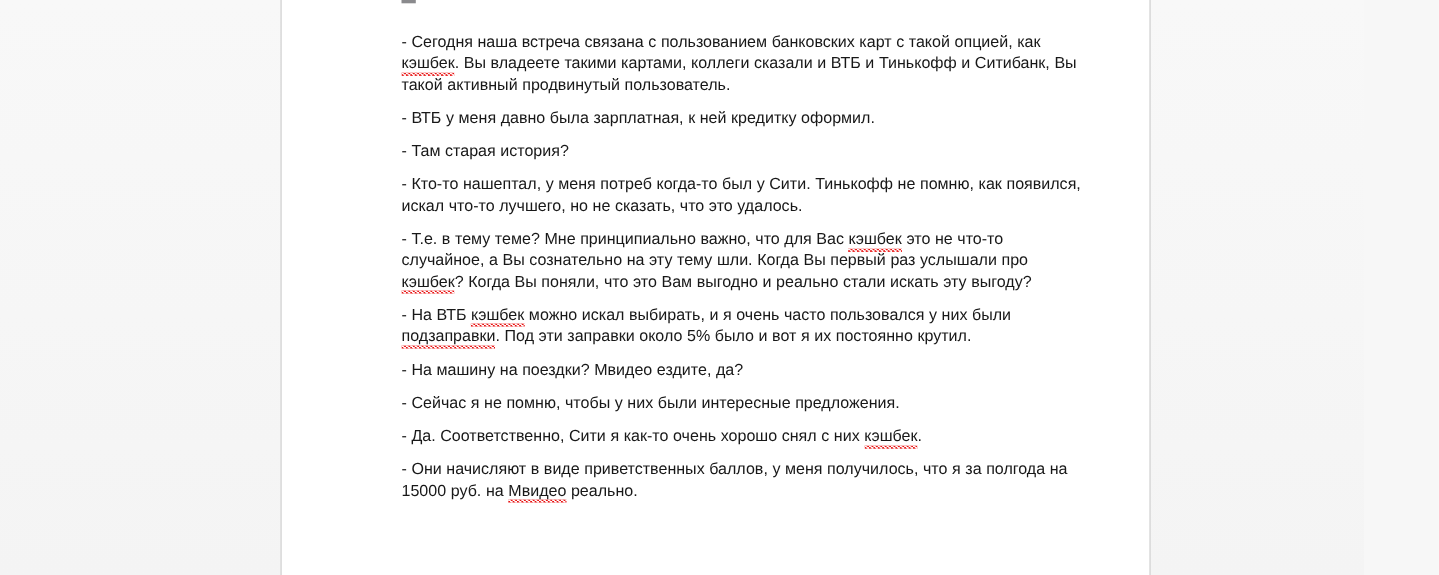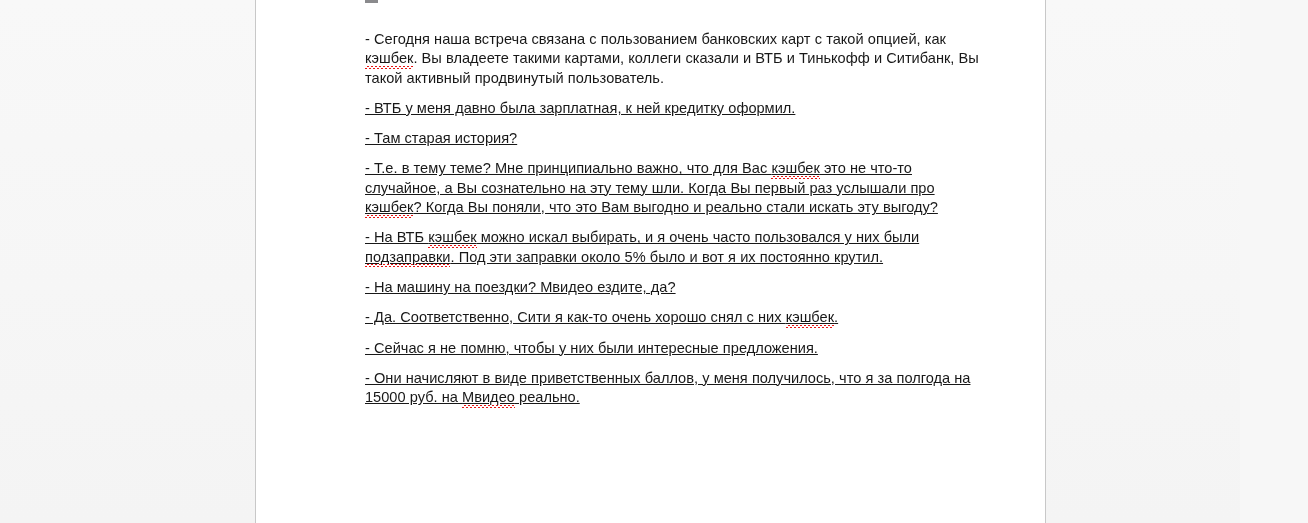--- a/index.html
+++ b/index.html
@@ -62,21 +62,21 @@
     font-size: 14.6px;
     line-height: 19.3px;
     color: #181818;
     text-align: left;
     word-spacing: 0.1px;
     -webkit-font-smoothing: antialiased;
   }
 
   
   .para.first { margin-top: 30px; }
-  .para + .para { margin-top: 11px; text-decoration: underline; }
+  .para + .para { margin-top: 11px; }
 
   
   .sp {
     position: relative;
     white-space: nowrap;
   }
   .sp::after {
     content: "";
     position: absolute;
     left: 0;
@@ -97,23 +97,24 @@
 <div id="viewport">
 
   <div id="page-sheet">
 
     <div id="scrolled-off-sliver"></div>
 
     <div id="doc-body">
         <p class="para first"><span>- Сегодня наша встреча связана с пользованием банковских карт с такой опцией, как </span><span class="sp">кэшбек</span><span>. Вы владеете такими картами, коллеги сказали и ВТБ и Тинькофф и Ситибанк, Вы такой активный продвинутый пользователь.</span></p>
         <p class="para"><span>- ВТБ у меня давно была зарплатная, к ней кредитку оформил.</span></p>
         <p class="para"><span>- Там старая история?</span></p>
+        <p class="para"><span>- Кто-то нашептал, у меня потреб когда-то был у Сити. Тинькофф не помню, как появился, искал что-то лучшего, но не сказать, что это удалось.</span></p>
         <p class="para"><span>- Т.е. в тему теме? Мне принципиально важно, что для Вас </span><span class="sp">кэшбек</span><span> это не что-то случайное, а Вы сознательно на эту тему шли. Когда Вы первый раз услышали про </span><span class="sp">кэшбек</span><span>? Когда Вы поняли, что это Вам выгодно и реально стали искать эту выгоду?</span></p>
         <p class="para"><span>- На ВТБ </span><span class="sp">кэшбек</span><span> можно искал выбирать, и я очень часто пользовался у них были </span><span class="sp">подзаправки</span><span>. Под эти заправки около 5% было и вот я их постоянно крутил.</span></p>
         <p class="para"><span>- На машину на поездки? Мвидео ездите, да?</span></p>
+        <p class="para"><span>- Сейчас я не помню, чтобы у них были интересные предложения.</span></p>
         <p class="para"><span>- Да. Соответственно, Сити я как-то очень хорошо снял с них </span><span class="sp">кэшбек</span><span>.</span></p>
-        <p class="para"><span>- Сейчас я не помню, чтобы у них были интересные предложения.</span></p>
         <p class="para"><span>- Они начисляют в виде приветственных баллов, у меня получилось, что я за полгода на 15000 руб. на </span><span class="sp">Мвидео</span><span> реально.</span></p>
       </div>
 
   </div>
 
 </div>
 
 </body></html>

